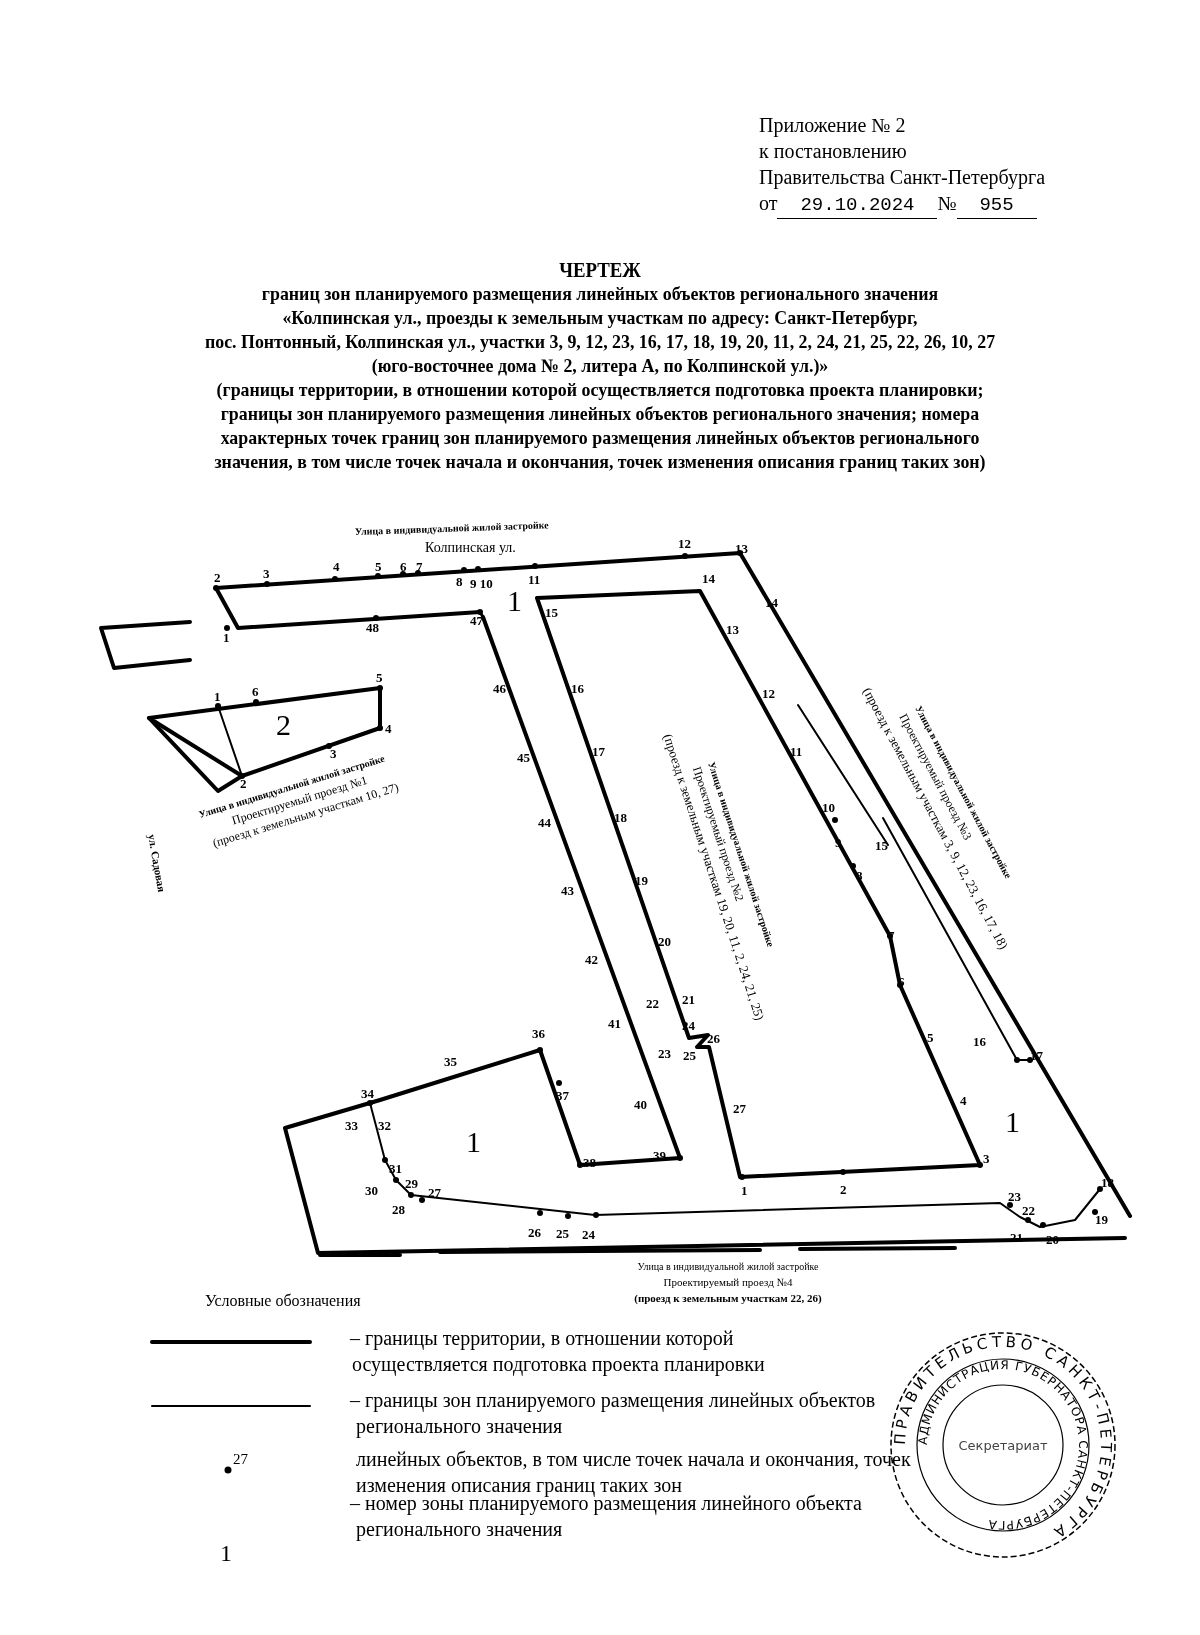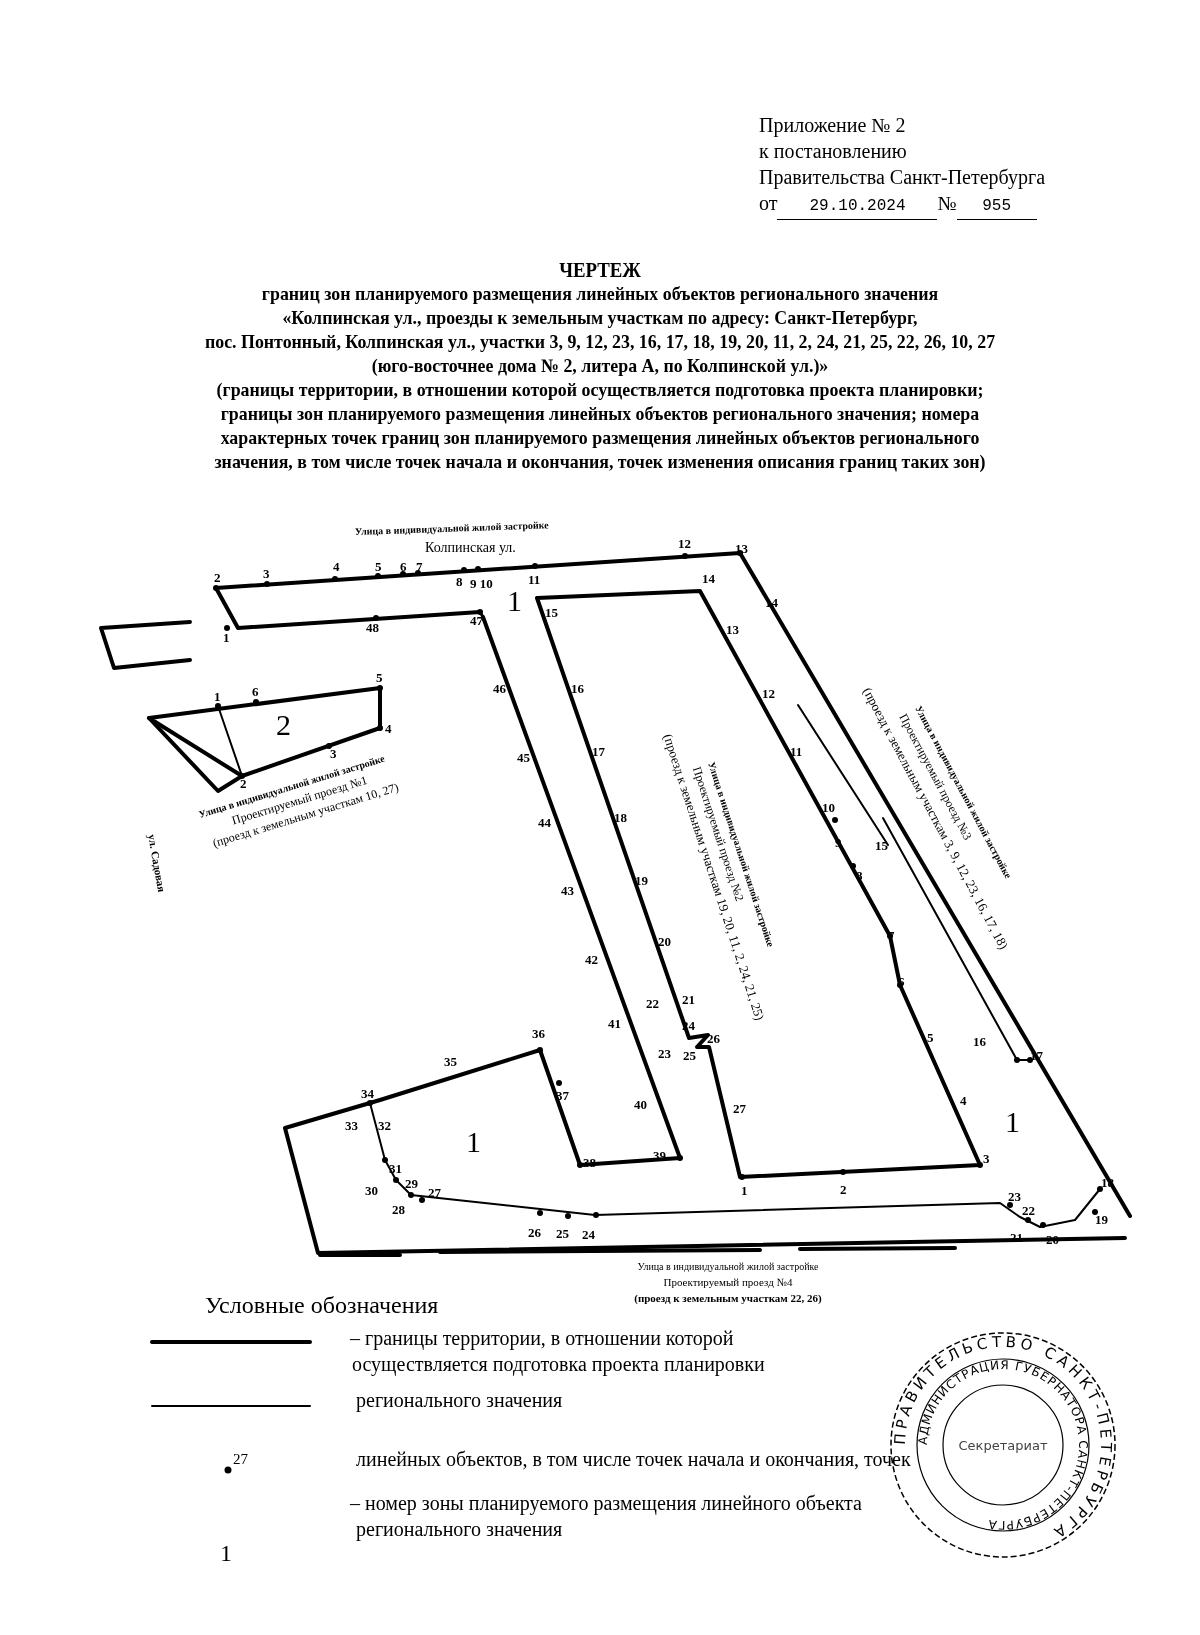--- a/index.html
+++ b/index.html
@@ -1,23 +1,23 @@
 <!DOCTYPE html>
 <html><head>
 <meta charset="utf-8">
 <style>
   html,body{margin:0;padding:0;background:#fff;}
   body{width:1200px;height:1635px;position:relative;overflow:hidden;font-family:"Liberation Serif","DejaVu Serif",serif;color:#000;}
   .annex{position:absolute;left:759px;top:112px;font-size:20px;line-height:26px;}
-  .annex .mono{font-family:"Liberation Mono","DejaVu Sans Mono",monospace;font-size:16px;}
+  .annex .mono{font-family:"Liberation Mono","DejaVu Sans Mono",monospace;font-size:19px;}
   .annex .uline{display:inline-block;border-bottom:1.5px solid #000;text-align:center;}
   .title{position:absolute;left:40px;width:1120px;top:258px;text-align:center;font-weight:bold;font-size:19px;line-height:24px;transform:scaleX(0.94);transform-origin:center top;}
   .title .t0{font-size:20px;}
   svg.map{position:absolute;left:0;top:0;}
-  .legend-title{position:absolute;left:205px;top:1292px;font-size:24px;}
+  .legend-title{position:absolute;left:205px;top:1292px;font-size:16px;}
   .leg{position:absolute;font-size:20px;line-height:26px;font-family:Liberation Serif, serif;}
   .stamp{position:absolute;left:888px;top:1330px;width:230px;height:230px;}
 </style>
 </head>
 <body>
 
 <div class="annex">
   <div>Приложение № 2</div>
   <div>к постановлению</div>
   <div>Правительства Санкт-Петербурга</div>
@@ -231,25 +231,27 @@
   </g>
   <text x="0" y="0" font-size="11" transform="translate(148,835) rotate(80)">ул. Садовая</text>
 </svg>
 
 <div class="legend-title">Условные обозначения</div>
 <div class="leg" style="left:350px;top:1325px">
   <div>– границы территории, в отношении которой</div>
   <div style="padding-left:2px">осуществляется подготовка проекта планировки</div>
 </div>
 <div class="leg" style="left:350px;top:1387px">
+  <div>– границы зон планируемого размещения линейных объектов</div>
   <div style="padding-left:6px">регионального значения</div>
 </div>
 <div class="leg" style="left:233px;top:1446px;font-size:15px">27</div>
 <div class="leg" style="left:350px;top:1446px">
   <div style="padding-left:6px">линейных объектов, в том числе точек начала и окончания, точек</div>
+  <div style="padding-left:6px">изменения описания границ таких зон</div>
 </div>
 <div class="leg" style="left:220px;top:1540px;font-size:24px">1</div>
 <div class="leg" style="left:350px;top:1490px">
   <div>–  номер зоны планируемого размещения линейного объекта</div>
   <div style="padding-left:6px">регионального значения</div>
 </div>
 
 <svg class="stamp" viewBox="0 0 230 230">
   <defs>
     <path id="outerArc" d="M 115,115 m -98,0 a 98,98 0 1,1 196,0 a 98,98 0 1,1 -196,0"></path>

